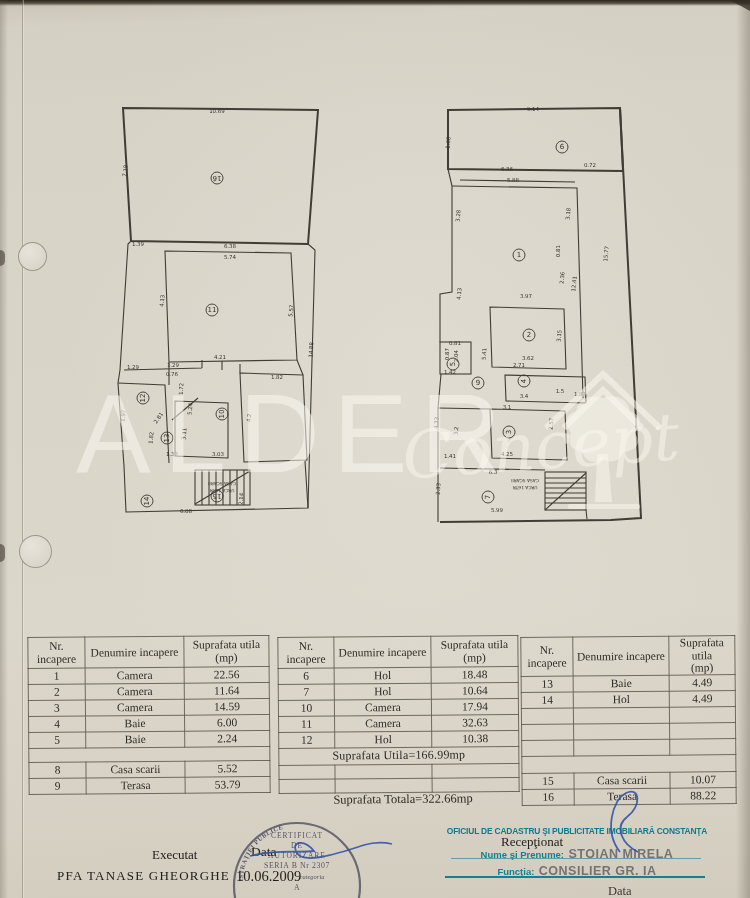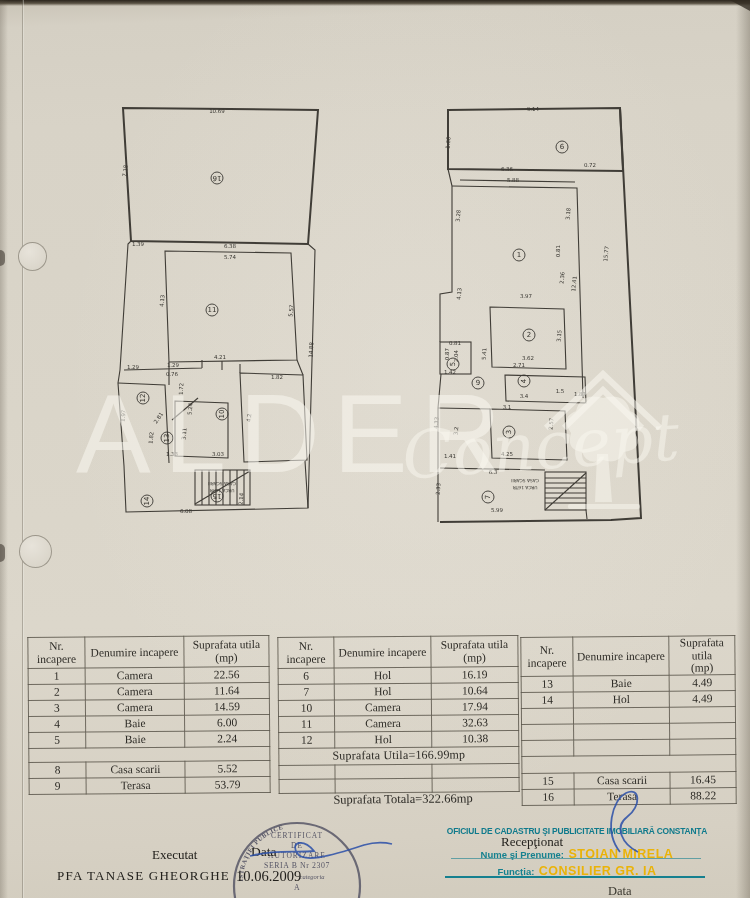--- a/index.html
+++ b/index.html
@@ -82,21 +82,21 @@
   
   .blue-stamp{position:absolute;left:443px;top:822px;width:268px;height:76px;z-index:22;
     font-family:"Liberation Sans",sans-serif;}
   .bs-office{position:absolute;left:0;top:4px;width:100%;text-align:center;
     font-size:8.6px;font-weight:bold;letter-spacing:-0.2px;color:#0f7a8c;transform:scale(0.98,1.15);}
   .bs-recep{position:absolute;left:58px;top:12px;font-size:13px;
     font-family:"Liberation Serif",serif;color:#24221e;}
   .bs-name{position:absolute;left:0;top:22px;width:100%;text-align:center;}
   .bs-func{position:absolute;left:0;top:39px;width:100%;text-align:center;}
   .bs-label{font-size:9.5px;font-weight:bold;color:#158192;color:#15818f;}
-  .bs-value{font-size:12.5px;font-weight:bold;color:#eab308;letter-spacing:0.5px;}
+  .bs-value{font-size:12.5px;font-weight:bold;color:#737373;letter-spacing:0.5px;}
   .bs-line1{position:absolute;left:8px;right:10px;top:36px;height:1px;background:rgba(21,129,143,0.6);}
   .bs-line2{position:absolute;left:2px;right:6px;top:54px;height:2px;background:#15808f;}
   .sig{position:absolute;z-index:27;}
   
   .z10{z-index:10;}
 </style>
 </head>
 <body>
 
 <div class="stage">
@@ -343,21 +343,21 @@
         <tr>
           <th>Nr.<br>incapere</th>
           <th>Denumire incapere</th>
           <th>Suprafata utila<br>(mp)</th>
         </tr>
       </thead>
       <tbody>
         <tr>
           <td>6</td>
           <td>Hol</td>
-          <td>16.19</td>
+          <td>18.48</td>
         </tr>
         <tr>
           <td>7</td>
           <td>Hol</td>
           <td>10.64</td>
         </tr>
         <tr>
           <td>10</td>
           <td>Camera</td>
           <td>17.94</td>
@@ -425,21 +425,21 @@
           <td></td>
           <td></td>
           <td></td>
         </tr>
         <tr class="gap">
           <td colspan="3" style="height: 16px;"><span>.</span></td>
         </tr>
         <tr>
           <td>15</td>
           <td>Casa scarii</td>
-          <td>16.45</td>
+          <td>10.07</td>
         </tr>
         <tr>
           <td>16</td>
           <td>Terasa</td>
           <td>88.22</td>
         </tr>
       </tbody>
     </table>
   <div class="totala">Suprafata Totala=322.66mp</div>
 

